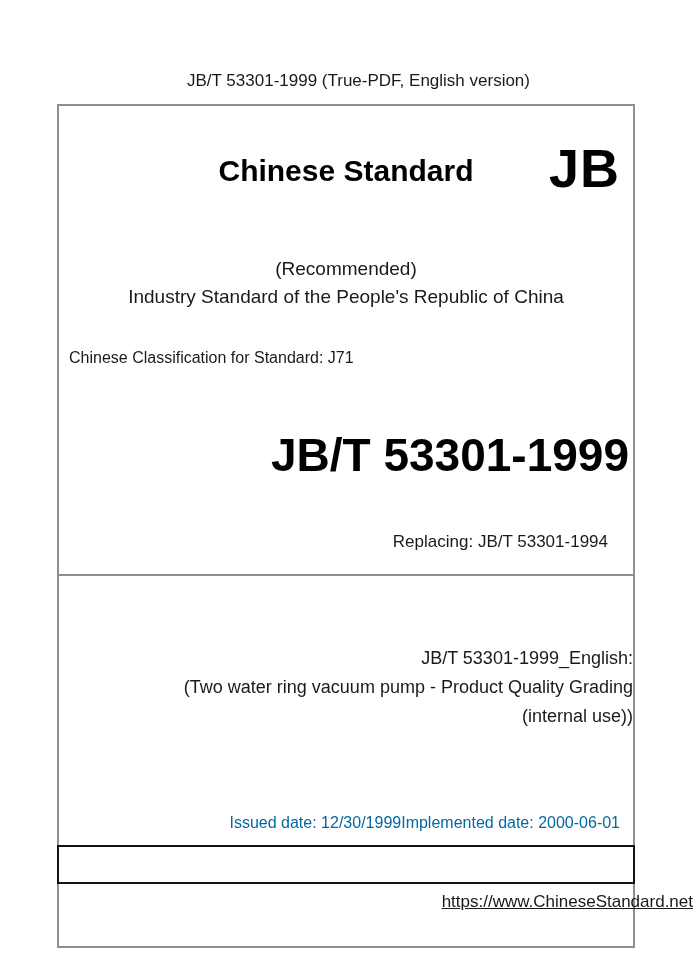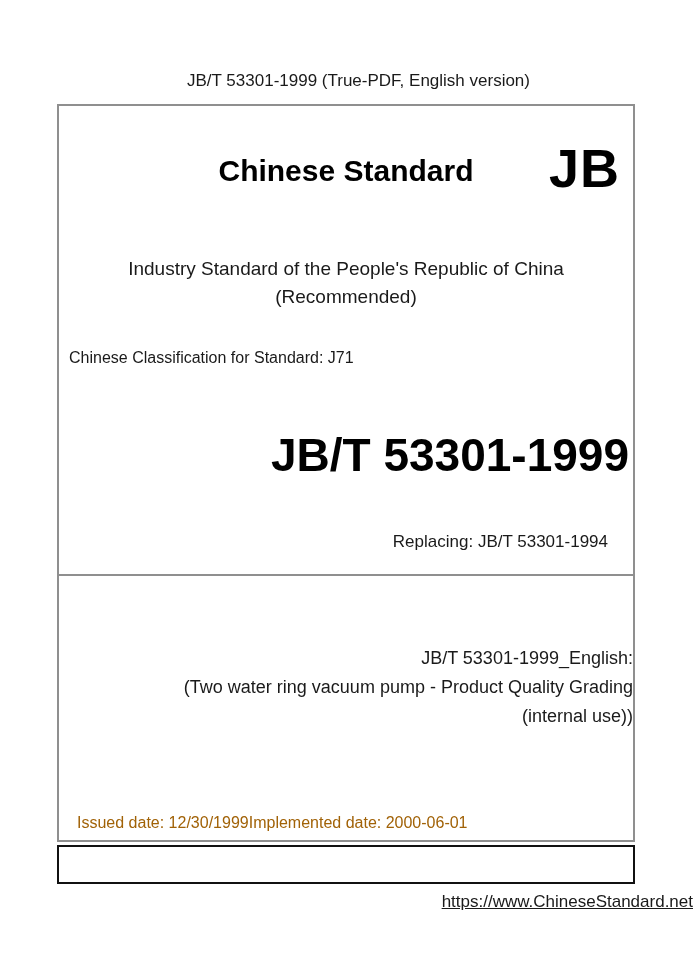--- a/index.html
+++ b/index.html
@@ -25,21 +25,21 @@
     font-size: 17px;
     line-height: 22px;
     color: #1a1a1a;
     margin-left: 12px;
   }
   .main-box {
     position: absolute;
     left: 57px;
     top: 104px;
     width: 578px;
-    height: 738px;
+    height: 844px;
     border: 2px solid #8f8f8f;
     box-sizing: border-box;
     background: #ffffff;
   }
   .brand-title {
     position: absolute;
     top: 50px;
     left: 0;
     width: 100%;
     text-align: center;
@@ -121,24 +121,24 @@
     color: #1a1a1a;
   }
   .dates-row {
     position: absolute;
     top: 706px;
     left: 0;
     width: 100%;
     box-sizing: border-box;
     padding: 0 13px 0 18px;
     display: flex;
-    justify-content: flex-start;
+    justify-content: flex-end;
     font-size: 16px;
     line-height: 21px;
-    color: #a16207;
+    color: #0369a1;
   }
   .thin-box {
     position: absolute;
     left: 57px;
     top: 845px;
     width: 578px;
     height: 39px;
     border: 2px solid #111111;
     box-sizing: border-box;
     background: #ffffff;
@@ -164,22 +164,22 @@
 
   <div class="header-text">JB/T 53301-1999 (True-PDF, English version)</div>
 
   <div class="main-box">
 
     <div class="brand-title">Chinese Standard</div>
 
     <div class="jb-logo">JB</div>
 
     <div class="subtitle-block">
+      <div>(Recommended)</div>
       <div>Industry Standard of the People's Republic of China</div>
-      <div>(Recommended)</div>
     </div>
 
     <div class="classification">Chinese Classification for Standard: J71</div>
 
     <div class="standard-number">JB/T 53301-1999</div>
 
     <div class="replacing">Replacing: JB/T 53301-1994</div>
 
     <div class="section-divider"></div>
 

